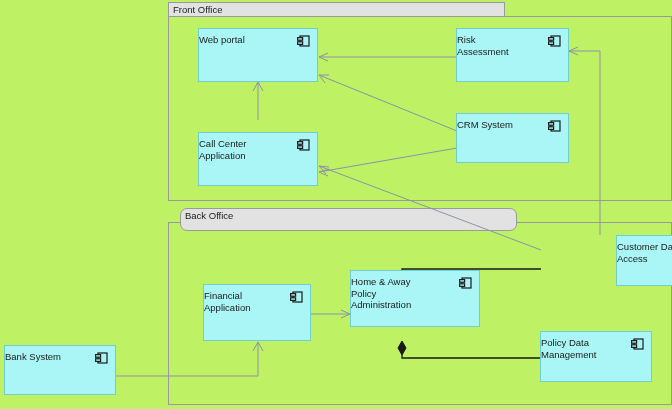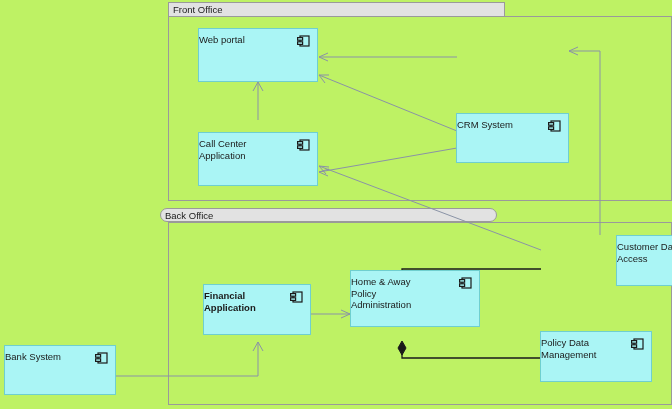--- a/index.html
+++ b/index.html
@@ -91,21 +91,21 @@
 </style>
 </head>
 <body>
 
 <div id="canvas">
 
   <div class="package" style="left:168px; top:16px; width:504px; height:185px;"></div>
   <div class="package-tab" style="left:168px; top:2px; width:337px; height:15px;">Front Office</div>
 
   <div class="package" style="left:168px; top:222px; width:504px; height:183px;"></div>
-  <div class="package-tab" style="left:160px; top:208px; width:337px; height:14px;border-radius:7px;">Back Office</div>
+  <div class="package-tab" style="left:180px; top:208px; width:337px; height:23px;border-radius:7px;">Back Office</div>
 
   <svg id="edges" viewBox="0 0 672 409" xmlns="http://www.w3.org/2000/svg">
 
     <path class="edge-thin" d="M457,57 L319,57"></path>
     <path class="arrowhead-open" d="M319,57 L328,53 M319,57 L328,61"></path>
 
     <path class="edge-thin" d="M457,131 L319,75"></path>
     <path class="arrowhead-open" d="M319,75 L329,75 M319,75 L325,83"></path>
 
     <path class="edge-thin" d="M457,148 L319,172"></path>
@@ -135,20 +135,29 @@
 
   <div class="component" style="left:198px; top:28px; width:120px; height:54px;">
     <span class="component-label">Web portal</span>
     <svg class="comp-icon" viewBox="0 0 13 12">
       <rect x="3" y="1" width="9" height="10" fill="none" stroke="#1a1a1a" stroke-width="1.2"></rect>
       <rect x="0.6" y="2.6" width="5" height="2.6" fill="#aaf5f5" stroke="#1a1a1a" stroke-width="1.2"></rect>
       <rect x="0.6" y="6.8" width="5" height="2.6" fill="#aaf5f5" stroke="#1a1a1a" stroke-width="1.2"></rect>
     </svg>
   </div>
 
+  <div class="component" style="left:456px; top:28px; width:113px; height:54px;">
+    <span class="component-label">Risk
+Assessment</span>
+    <svg class="comp-icon" viewBox="0 0 13 12">
+      <rect x="3" y="1" width="9" height="10" fill="none" stroke="#1a1a1a" stroke-width="1.2"></rect>
+      <rect x="0.6" y="2.6" width="5" height="2.6" fill="#aaf5f5" stroke="#1a1a1a" stroke-width="1.2"></rect>
+      <rect x="0.6" y="6.8" width="5" height="2.6" fill="#aaf5f5" stroke="#1a1a1a" stroke-width="1.2"></rect>
+    </svg>
+  </div>
 
   <div class="component" style="left:198px; top:132px; width:120px; height:54px;">
     <span class="component-label">Call Center
 Application</span>
     <svg class="comp-icon" viewBox="0 0 13 12">
       <rect x="3" y="1" width="9" height="10" fill="none" stroke="#1a1a1a" stroke-width="1.2"></rect>
       <rect x="0.6" y="2.6" width="5" height="2.6" fill="#aaf5f5" stroke="#1a1a1a" stroke-width="1.2"></rect>
       <rect x="0.6" y="6.8" width="5" height="2.6" fill="#aaf5f5" stroke="#1a1a1a" stroke-width="1.2"></rect>
     </svg>
   </div>
@@ -165,21 +174,21 @@
   <div class="component" style="left:572px; top:235px; width:132px; height:51px;margin-left:44px;">
     <span class="component-label">Customer Data
 Access</span>
     <svg class="comp-icon" viewBox="0 0 13 12">
       <rect x="3" y="1" width="9" height="10" fill="none" stroke="#1a1a1a" stroke-width="1.2"></rect>
       <rect x="0.6" y="2.6" width="5" height="2.6" fill="#aaf5f5" stroke="#1a1a1a" stroke-width="1.2"></rect>
       <rect x="0.6" y="6.8" width="5" height="2.6" fill="#aaf5f5" stroke="#1a1a1a" stroke-width="1.2"></rect>
     </svg>
   </div>
 
-  <div class="component" style="left:203px; top:284px; width:108px; height:51px;font-weight:bold;">
+  <div class="component" style="left:203px; top:284px; width:108px; height:57px;">
     <span class="component-label">Financial
 Application</span>
     <svg class="comp-icon" viewBox="0 0 13 12">
       <rect x="3" y="1" width="9" height="10" fill="none" stroke="#1a1a1a" stroke-width="1.2"></rect>
       <rect x="0.6" y="2.6" width="5" height="2.6" fill="#aaf5f5" stroke="#1a1a1a" stroke-width="1.2"></rect>
       <rect x="0.6" y="6.8" width="5" height="2.6" fill="#aaf5f5" stroke="#1a1a1a" stroke-width="1.2"></rect>
     </svg>
   </div>
 
   <div class="component" style="left:350px; top:270px; width:130px; height:57px;">

